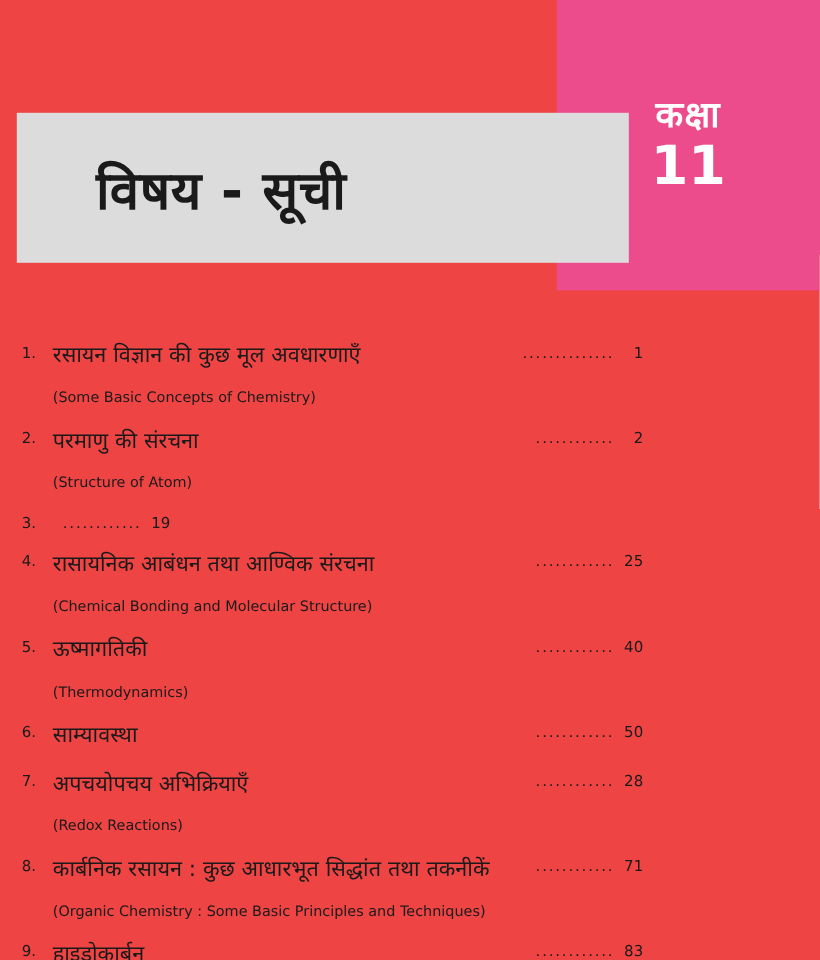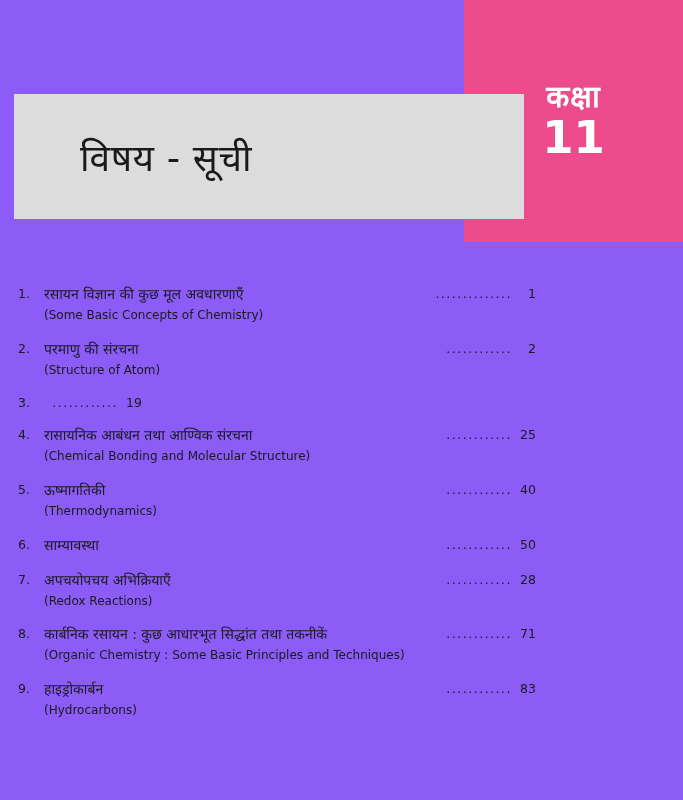--- a/index.html
+++ b/index.html
@@ -11,21 +11,21 @@
     height: 800px;
     background: #ffffff;
     font-family: "DejaVu Sans", "Liberation Sans", sans-serif;
     position: relative;
     overflow: hidden;
   }
   .page {
     position: relative;
     width: 683px;
     height: 800px;
-    background: #8b5cf6;
+    background: #ef4444;
   }
   
   .class-block {
     position: absolute;
     left: 464px;
     top: 0;
     width: 219px;
     height: 242px;
     background: #ec4c8c;
     display: flex;
@@ -51,22 +51,22 @@
     position: absolute;
     left: 14px;
     top: 94px;
     width: 510px;
     height: 125px;
     background: #dcdcdc;
     display: flex;
     align-items: center;
   }
   .title-band .doc-title {
-    font-size: 37px;
-    font-weight: normal;
+    font-size: 44px;
+    font-weight: bold;
     color: #1a1a1a;
     margin-left: 66px;
     letter-spacing: 0.5px;
   }
   
   .toc {
     position: absolute;
     left: 0;
     top: 285px;
     width: 683px;
@@ -84,30 +84,30 @@
     color: #1a1a1a;
     padding-top: 1px;
     flex: 0 0 auto;
   }
   .toc-texts {
     flex: 1 1 auto;
     padding-left: 14px;
     max-width: 380px;
   }
   .toc-hi {
-    font-size: 14px;
+    font-size: 18px;
     color: #1a1a1a;
     line-height: 1.35;
     white-space: nowrap;
   }
   .toc-en {
     font-size: 12px;
     color: #1a1a1a;
     line-height: 1.4;
-    margin-top: 3px;
+    margin-top: 14px;
     white-space: nowrap;
   }
   .toc-page {
     flex: 0 0 auto;
     width: 112px;
     text-align: right;
     font-size: 12.5px;
     color: #1a1a1a;
     padding-top: 1px;
     padding-right: 8px;

